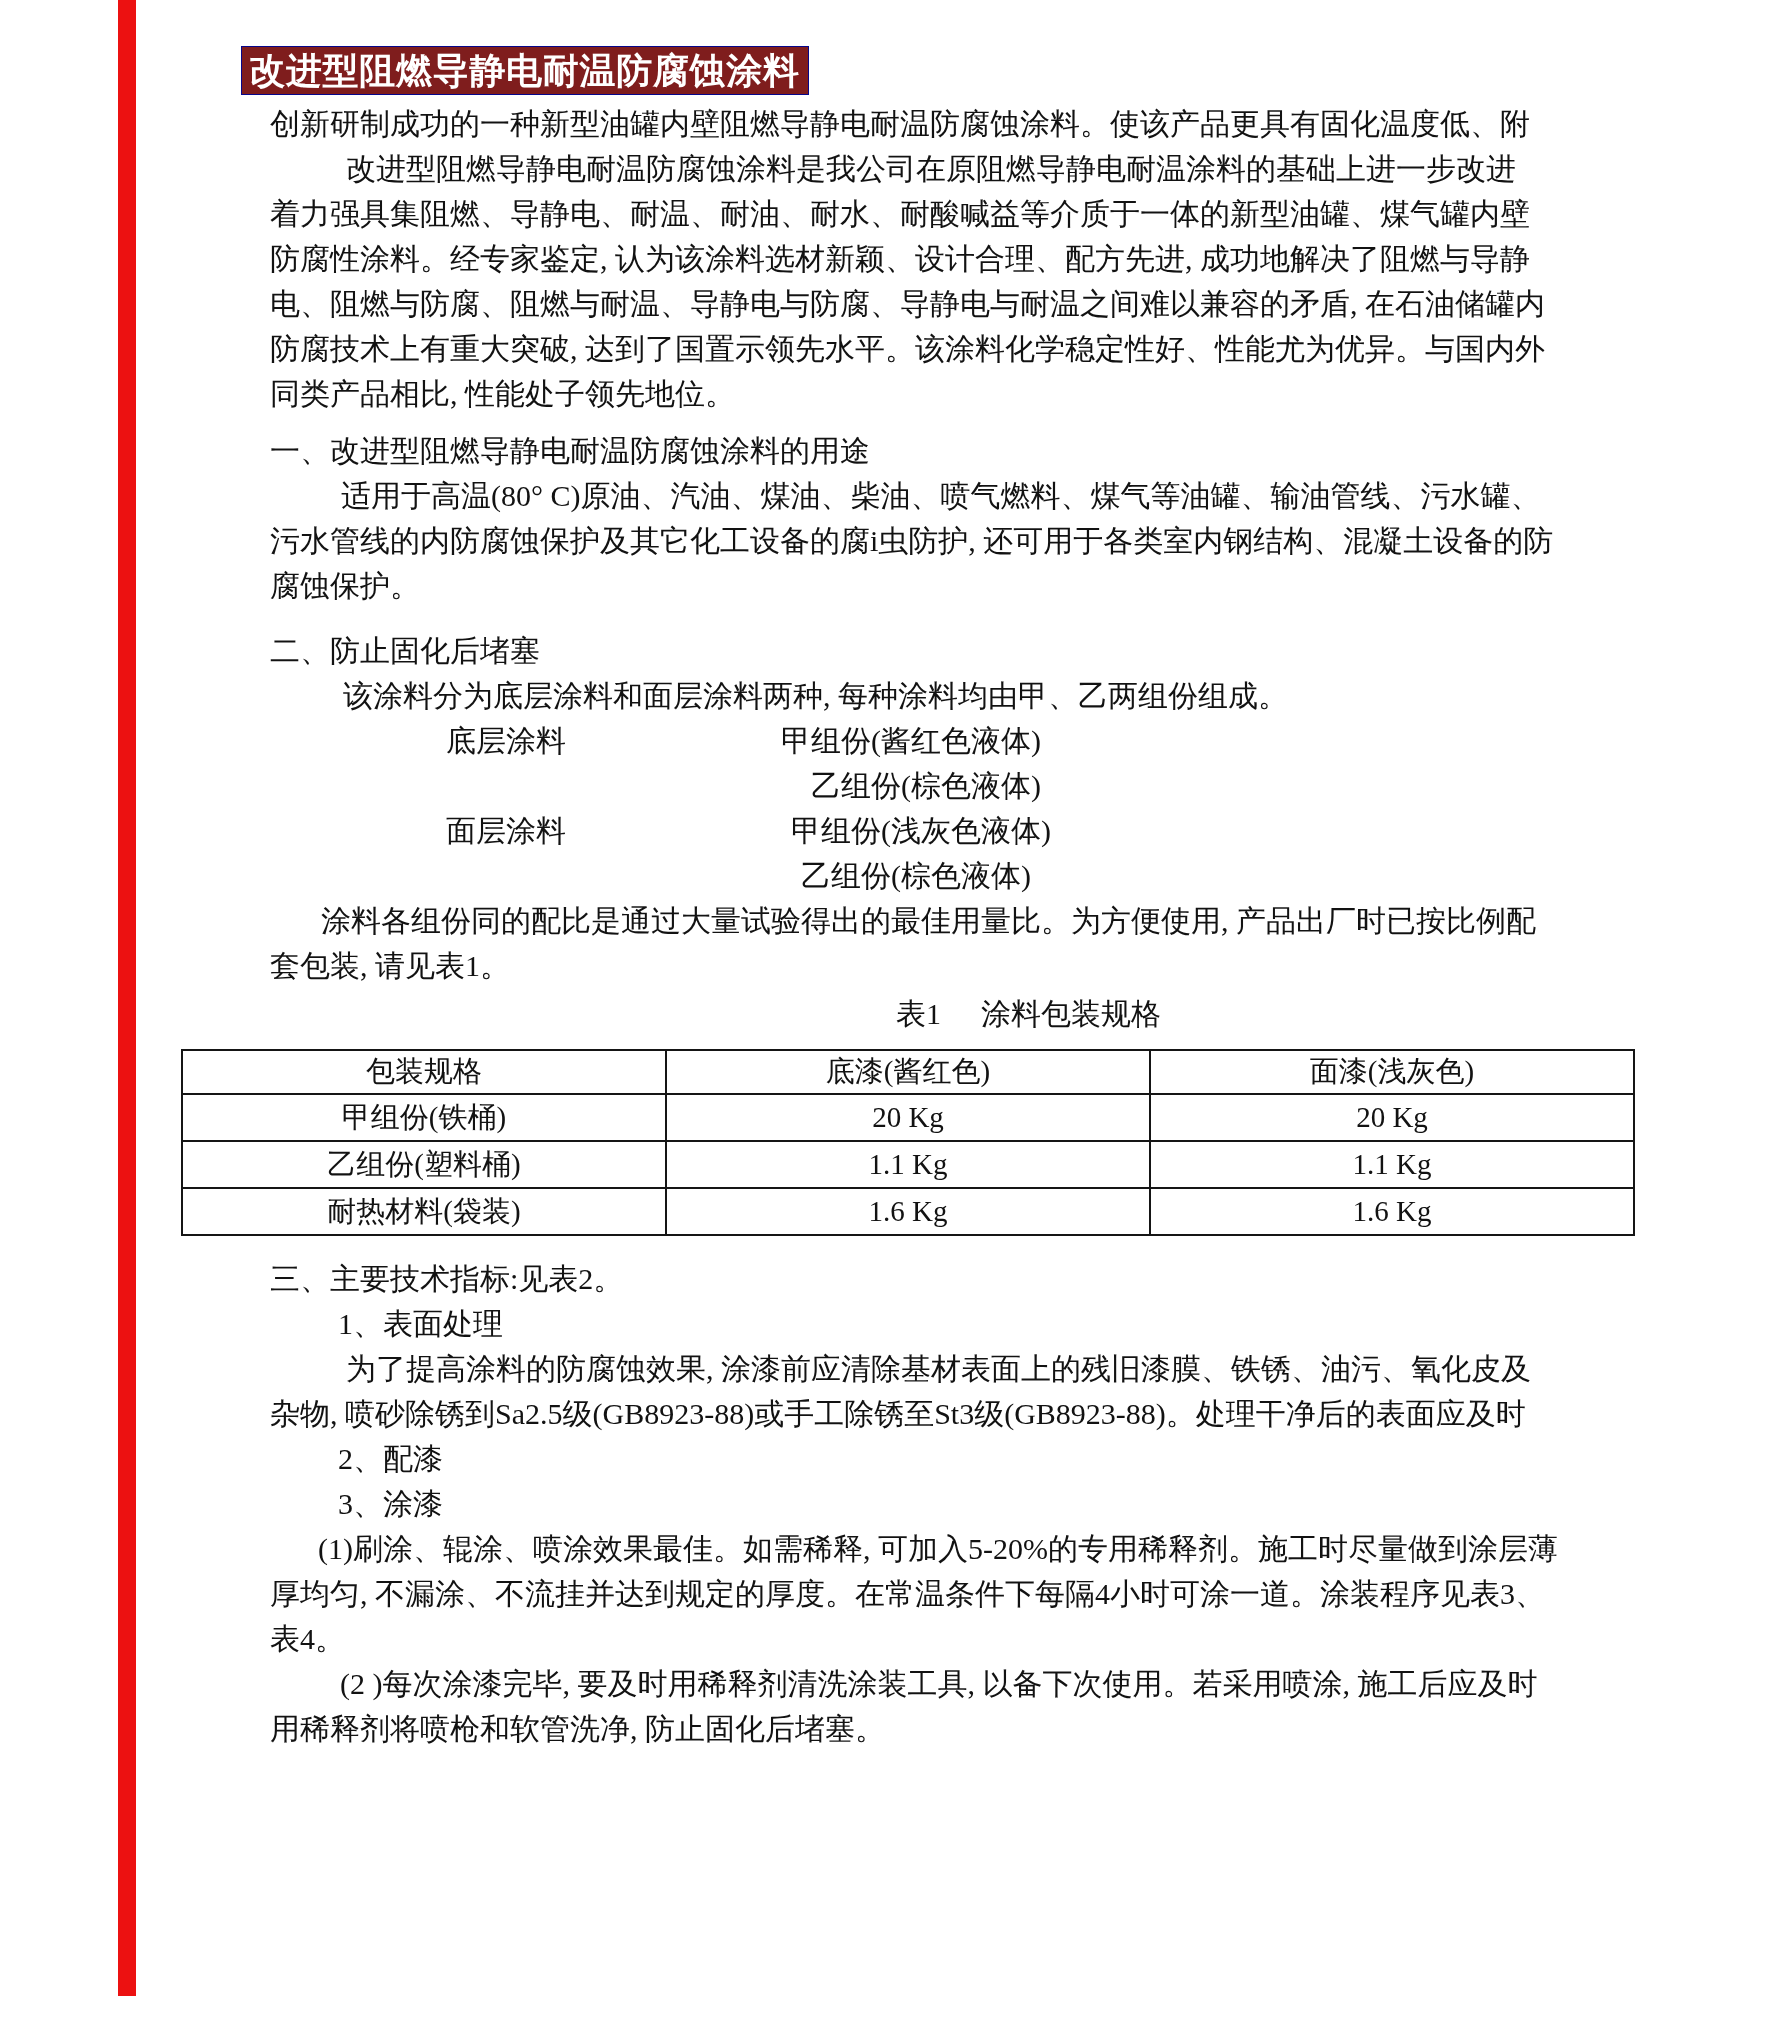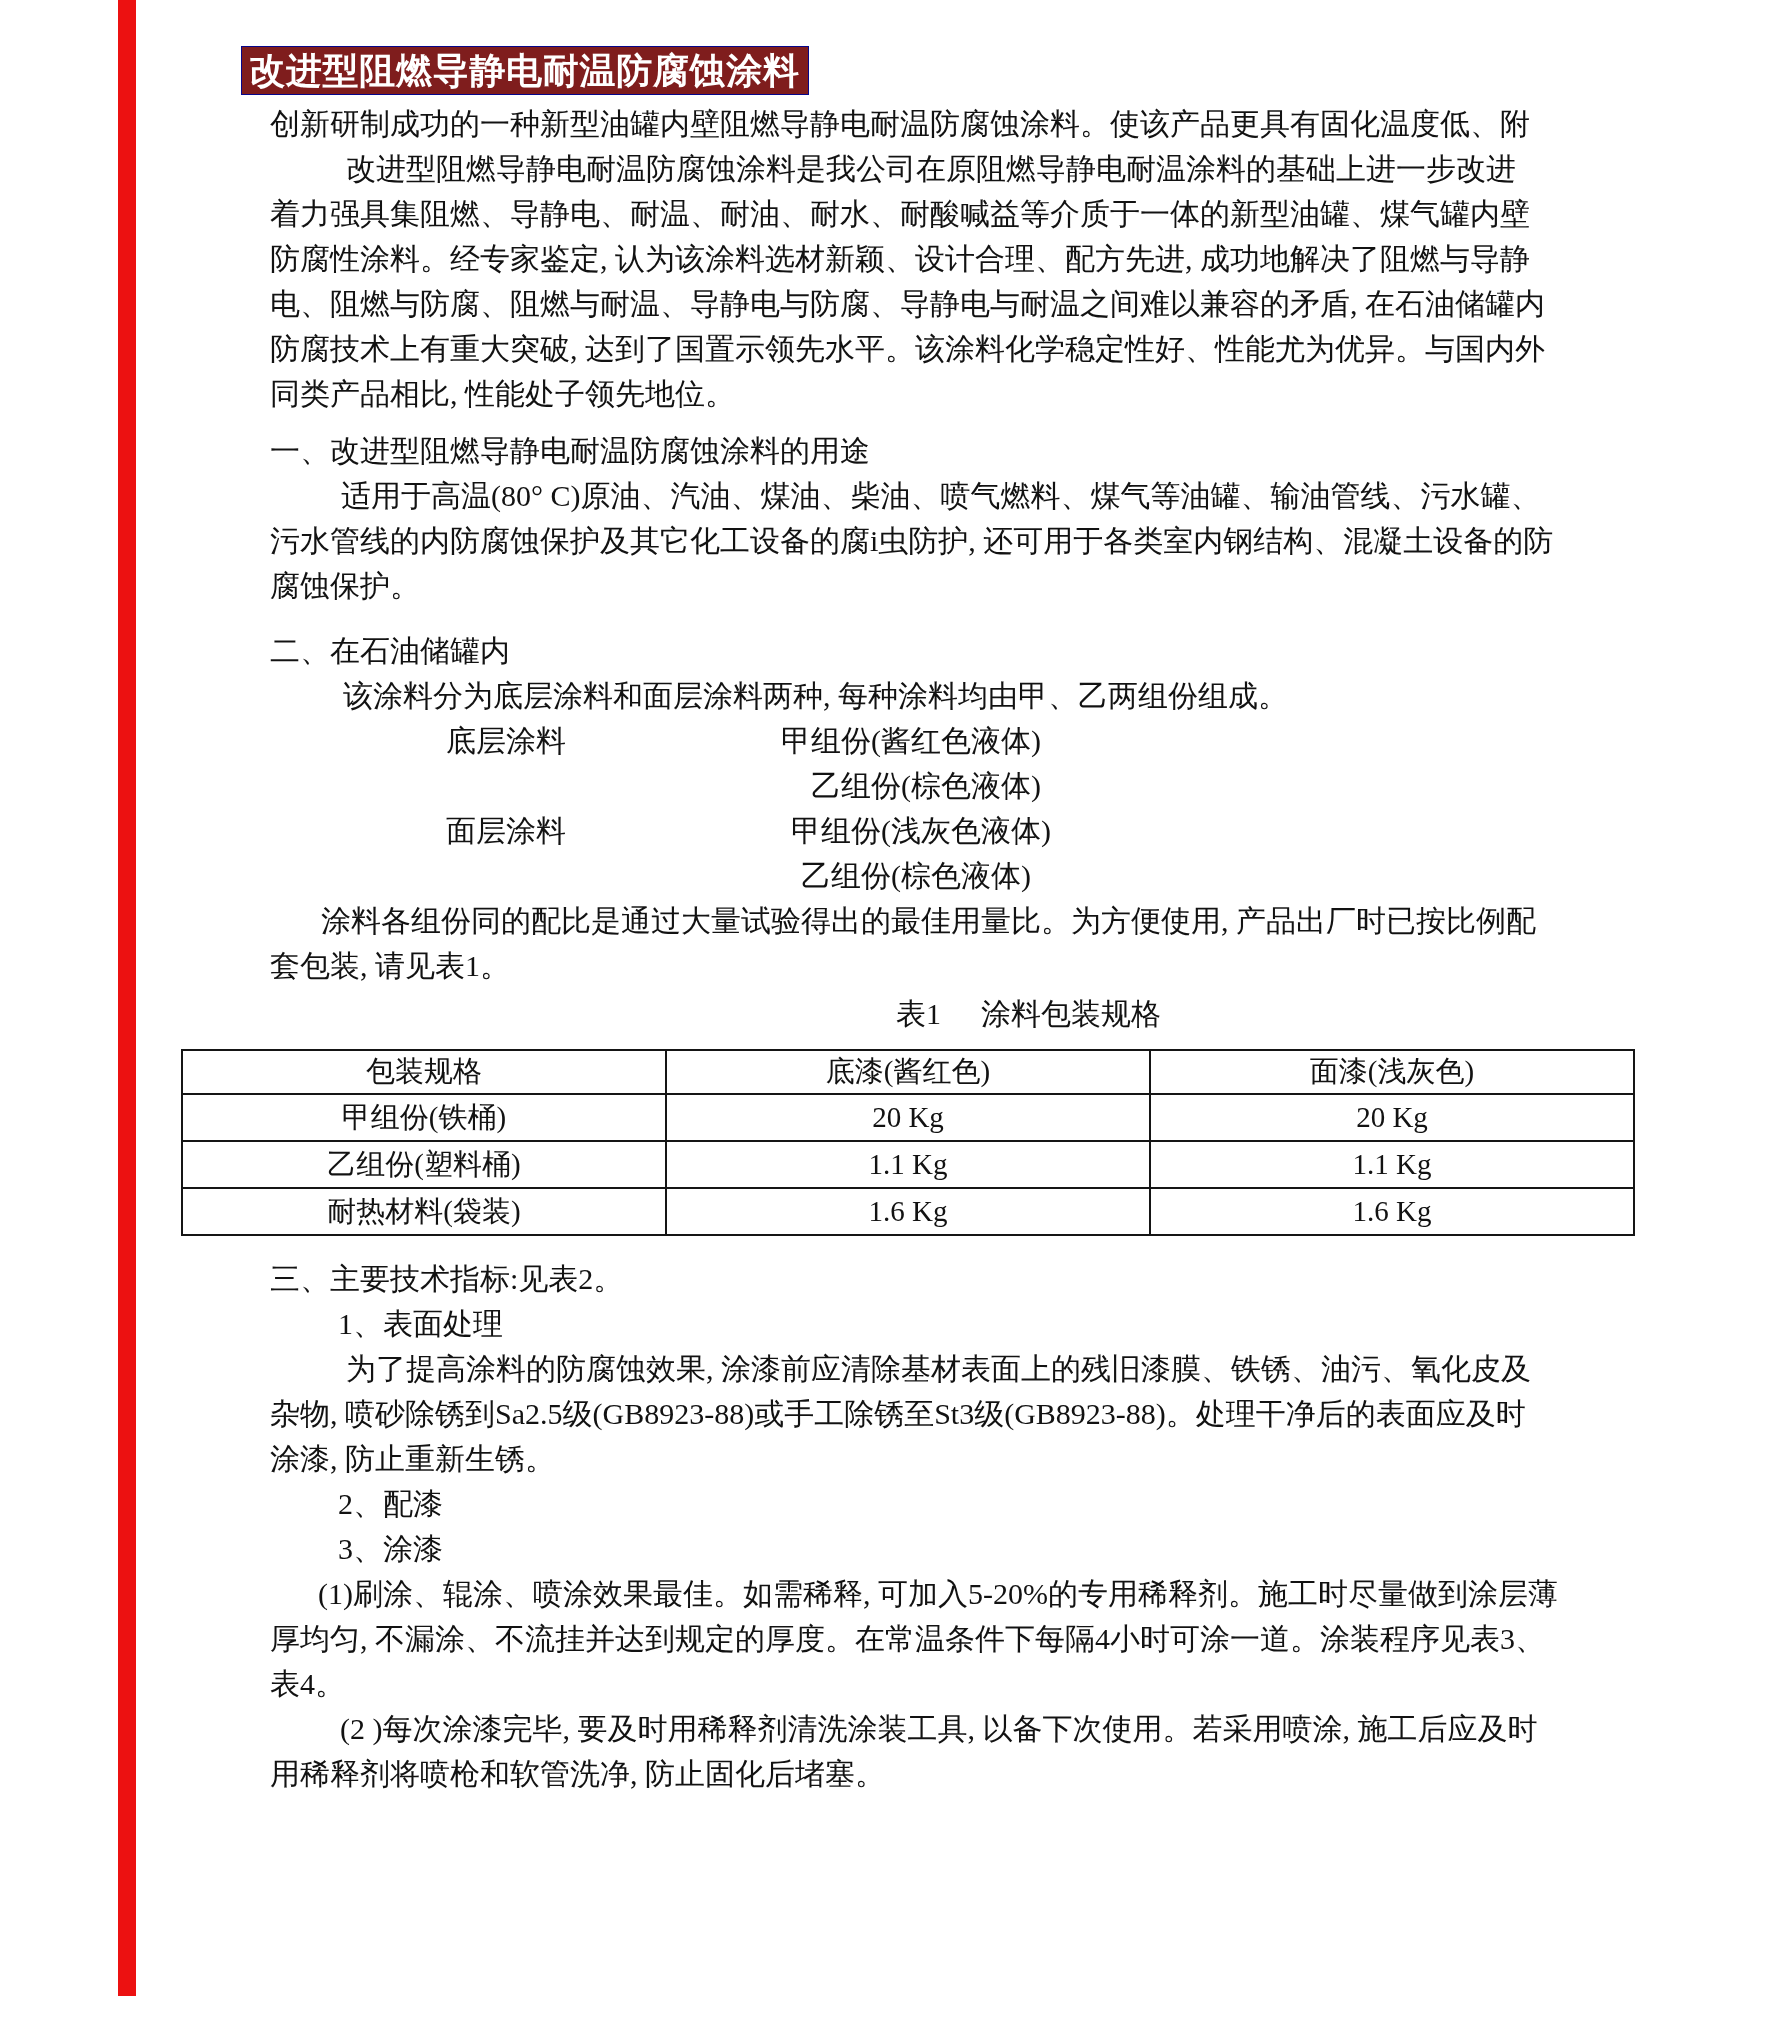--- a/index.html
+++ b/index.html
@@ -75,21 +75,21 @@
     <div class="line">同类产品相比, 性能处子领先地位。</div>
   </div>
 
   <div class="line gap-s1">一、改进型阻燃导静电耐温防腐蚀涂料的用途</div>
   <div>
     <div class="line ind-a">适用于高温(80° C)原油、汽油、煤油、柴油、喷气燃料、煤气等油罐、输油管线、污水罐、</div>
     <div class="line">污水管线的内防腐蚀保护及其它化工设备的腐i虫防护, 还可用于各类室内钢结构、混凝土设备的防</div>
     <div class="line">腐蚀保护。</div>
   </div>
 
-  <div class="line gap-s2">二、在石油储罐内</div>
+  <div class="line gap-s2">二、防止固化后堵塞</div>
   <div class="line ind-b">该涂料分为底层涂料和面层涂料两种, 每种涂料均由甲、乙两组份组成。</div>
 
   <div>
     <div class="comp-line">
       <span class="comp-label">底层涂料</span>
       <span class="cl-v1">甲组份(酱红色液体)</span>
     </div>
     <div class="comp-line">
       <span class="cl-v2">乙组份(棕色液体)</span>
     </div>
@@ -140,21 +140,20 @@
     </tr>
   </tbody>
     </table>
 
   <div class="line gap-s3">三、主要技术指标:见表2。</div>
 
   <div class="line sub-heading">1、表面处理</div>
   <div>
     <div class="line ind-d">为了提高涂料的防腐蚀效果, 涂漆前应清除基材表面上的残旧漆膜、铁锈、油污、氧化皮及</div>
     <div class="line">杂物, 喷砂除锈到Sa2.5级(GB8923-88)或手工除锈至St3级(GB8923-88)。处理干净后的表面应及时</div>
-    <div class="line">涂漆, 防止重新生锈。</div>
   </div>
 
   <div class="line sub-heading">2、配漆</div>
 
   <div class="line sub-heading">3、涂漆</div>
   <div>
     <div class="line ind-f">(1)刷涂、辊涂、喷涂效果最佳。如需稀释, 可加入5-20%的专用稀释剂。施工时尽量做到涂层薄</div>
     <div class="line">厚均匀, 不漏涂、不流挂并达到规定的厚度。在常温条件下每隔4小时可涂一道。涂装程序见表3、</div>
     <div class="line">表4。</div>
   </div>

